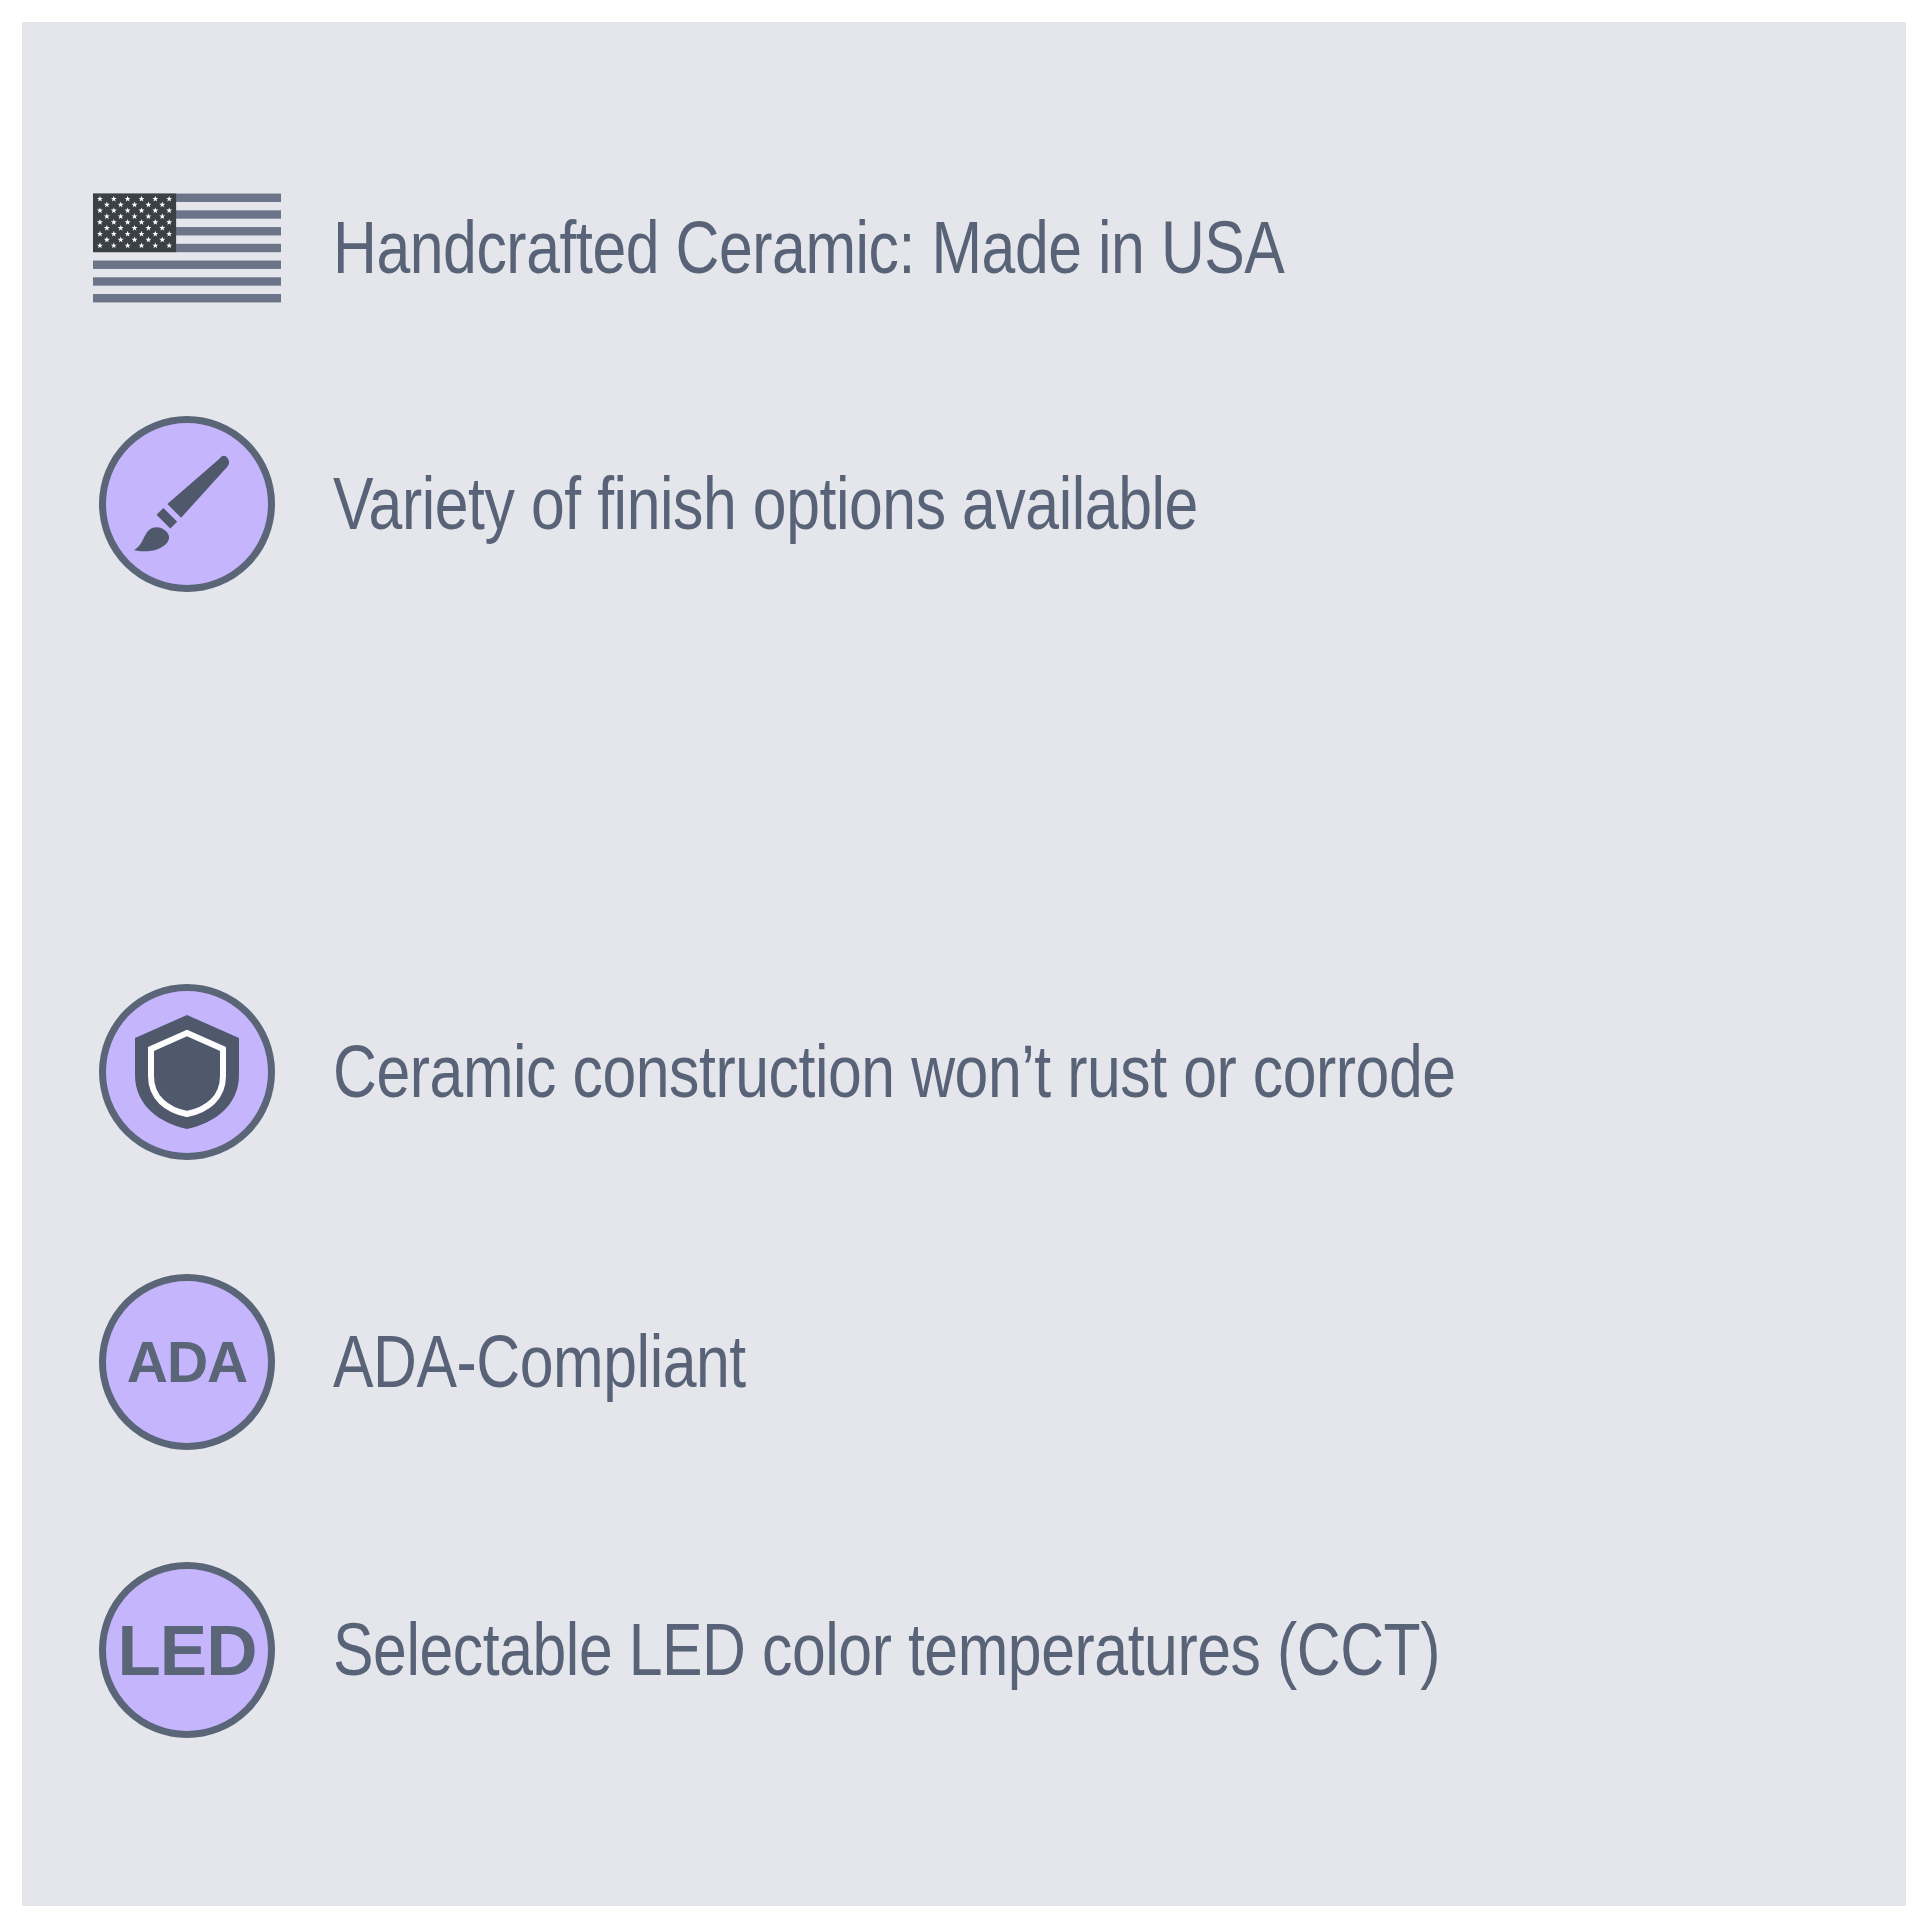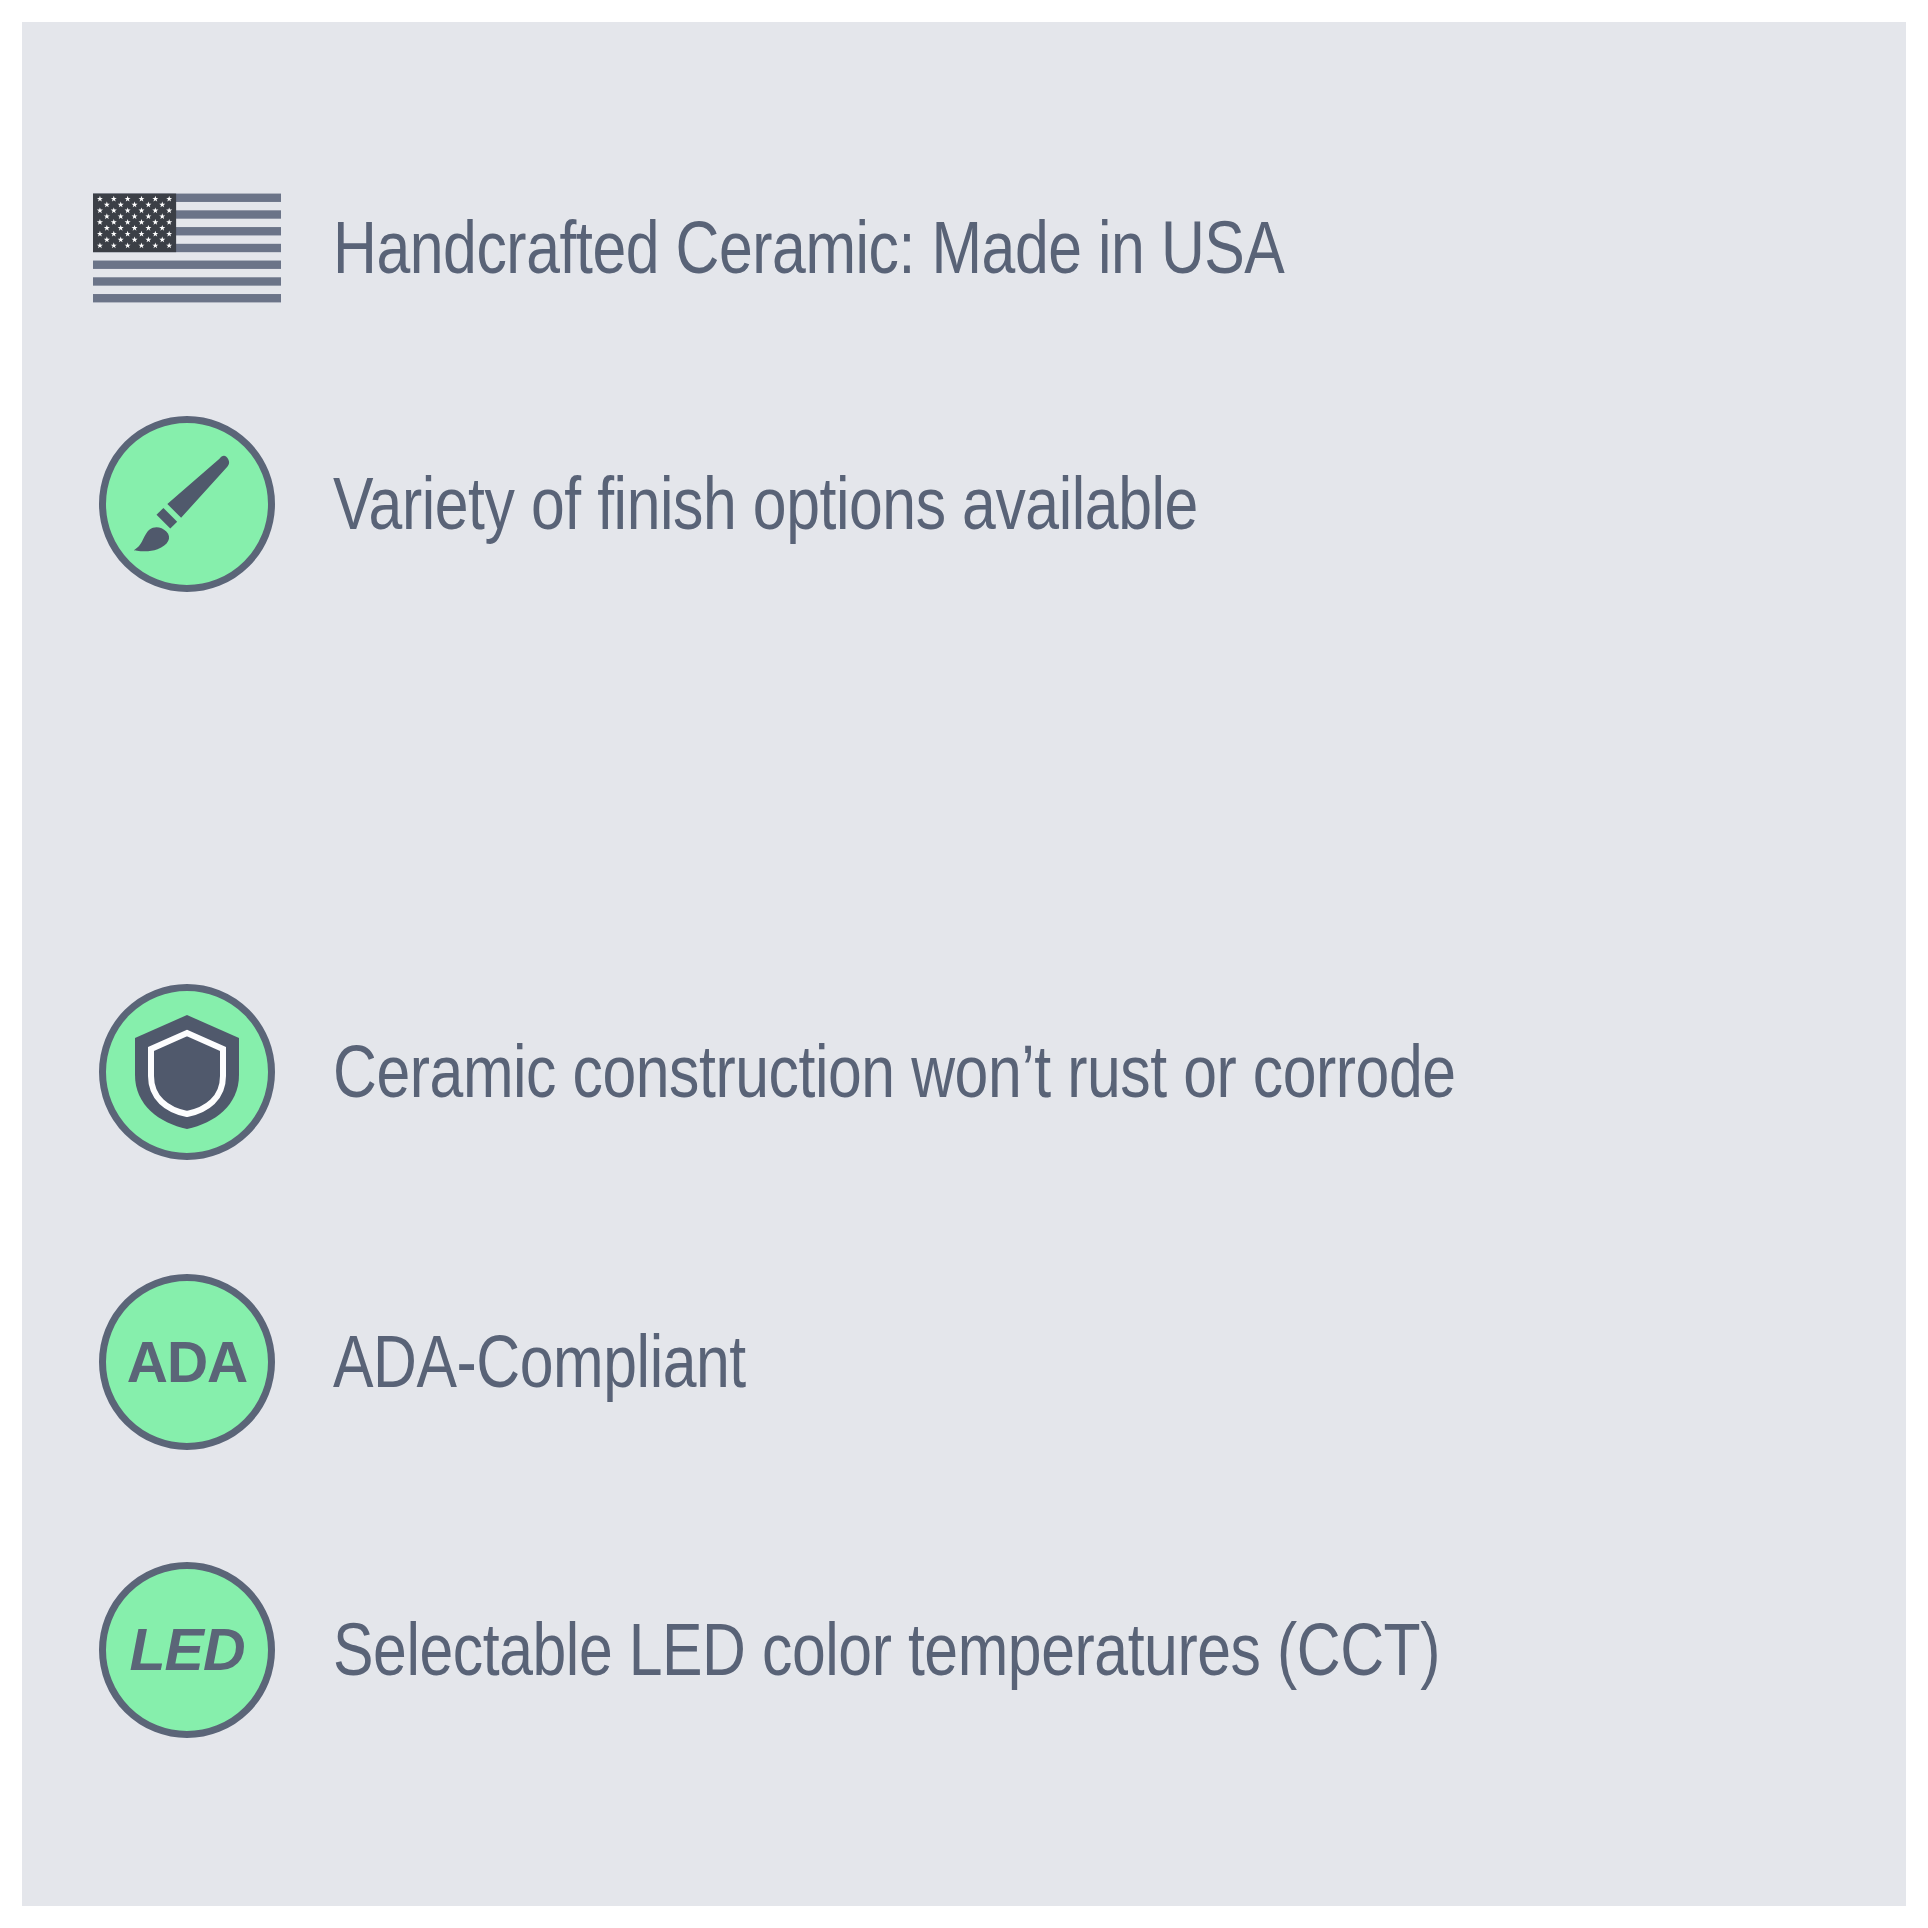--- a/index.html
+++ b/index.html
@@ -56,39 +56,39 @@
     height: 200px;
     display: flex;
     align-items: center;
     justify-content: center;
   }
 
   .icon-circle {
     width: 176px;
     height: 176px;
     border-radius: 50%;
-    background: #86efac;
+    background: #c4b5fd;
     border: 7px solid #5b6578;
     box-sizing: border-box;
     display: flex;
     align-items: center;
     justify-content: center;
     position: relative;
   }
 
   .icon-badge-text {
     font-family: "Liberation Sans", sans-serif;
     font-weight: bold;
     color: #5b6578;
     letter-spacing: -1px;
     line-height: 1;
     user-select: none;
   }
   .badge-ada { font-size: 57px; }
-  .badge-led { font-size: 59px; font-style: italic; }
+  .badge-led { font-size: 71px; }
 
   .flag-slot svg { display: block; }
 
   .feature-label {
     margin-left: 46px;
     font-family: "Liberation Sans", sans-serif;
     font-size: 74px;
     font-weight: 400;
     color: #596377;
     letter-spacing: -0.5px;

